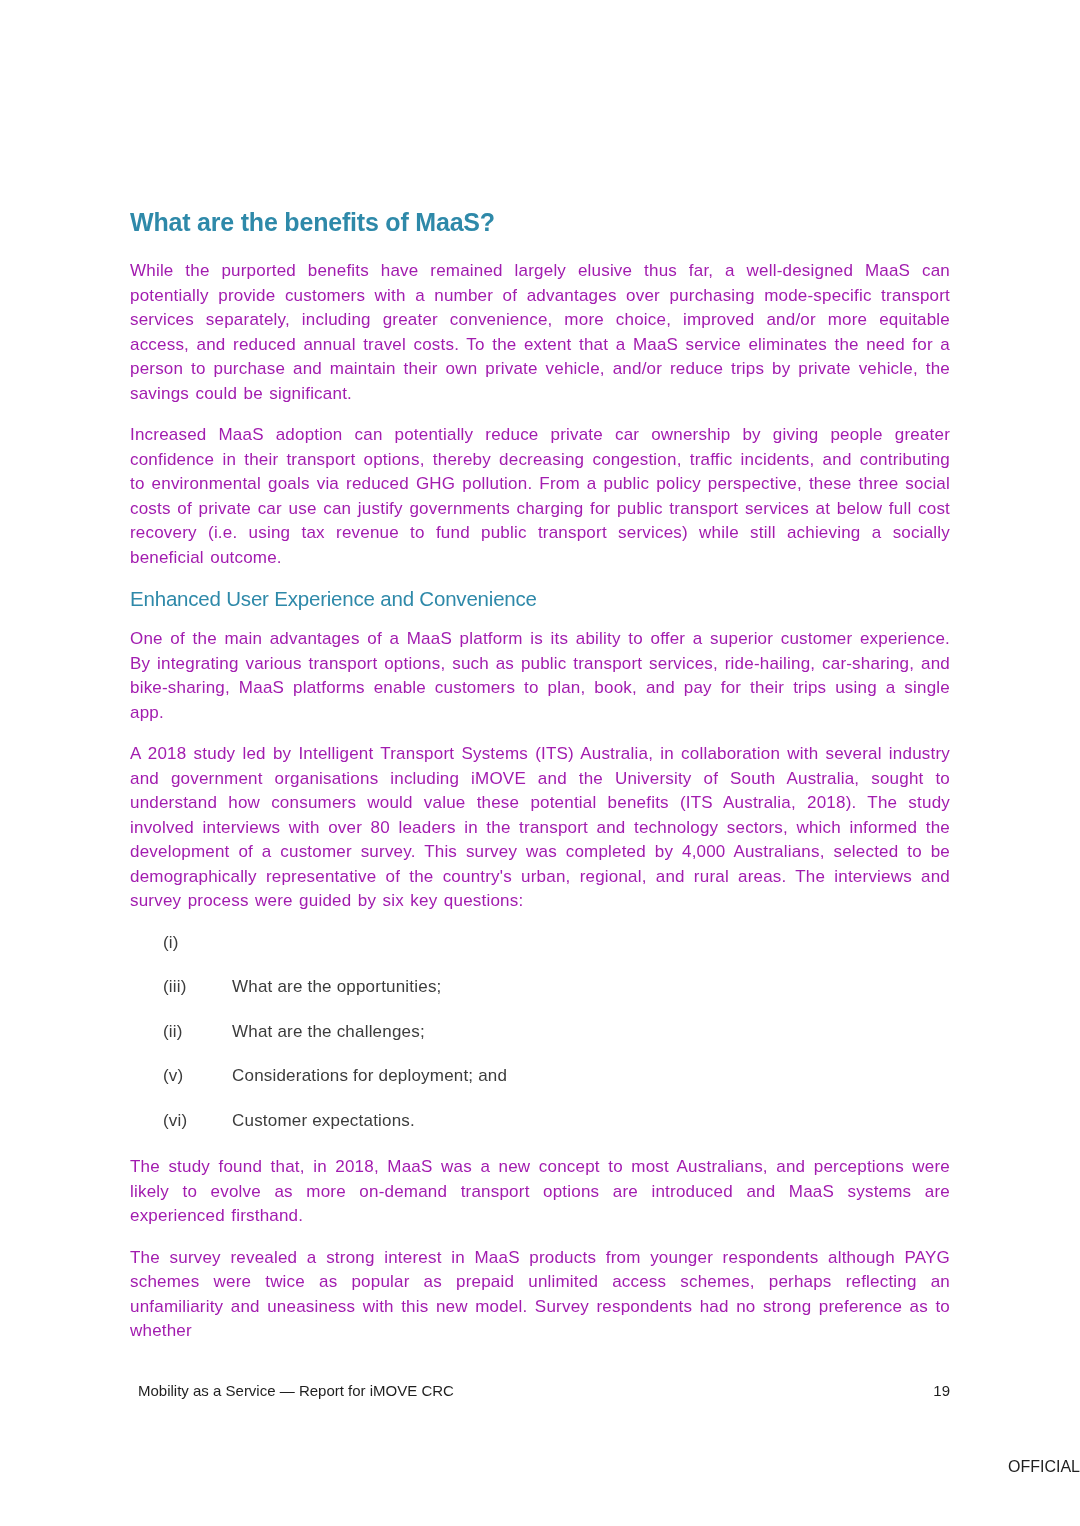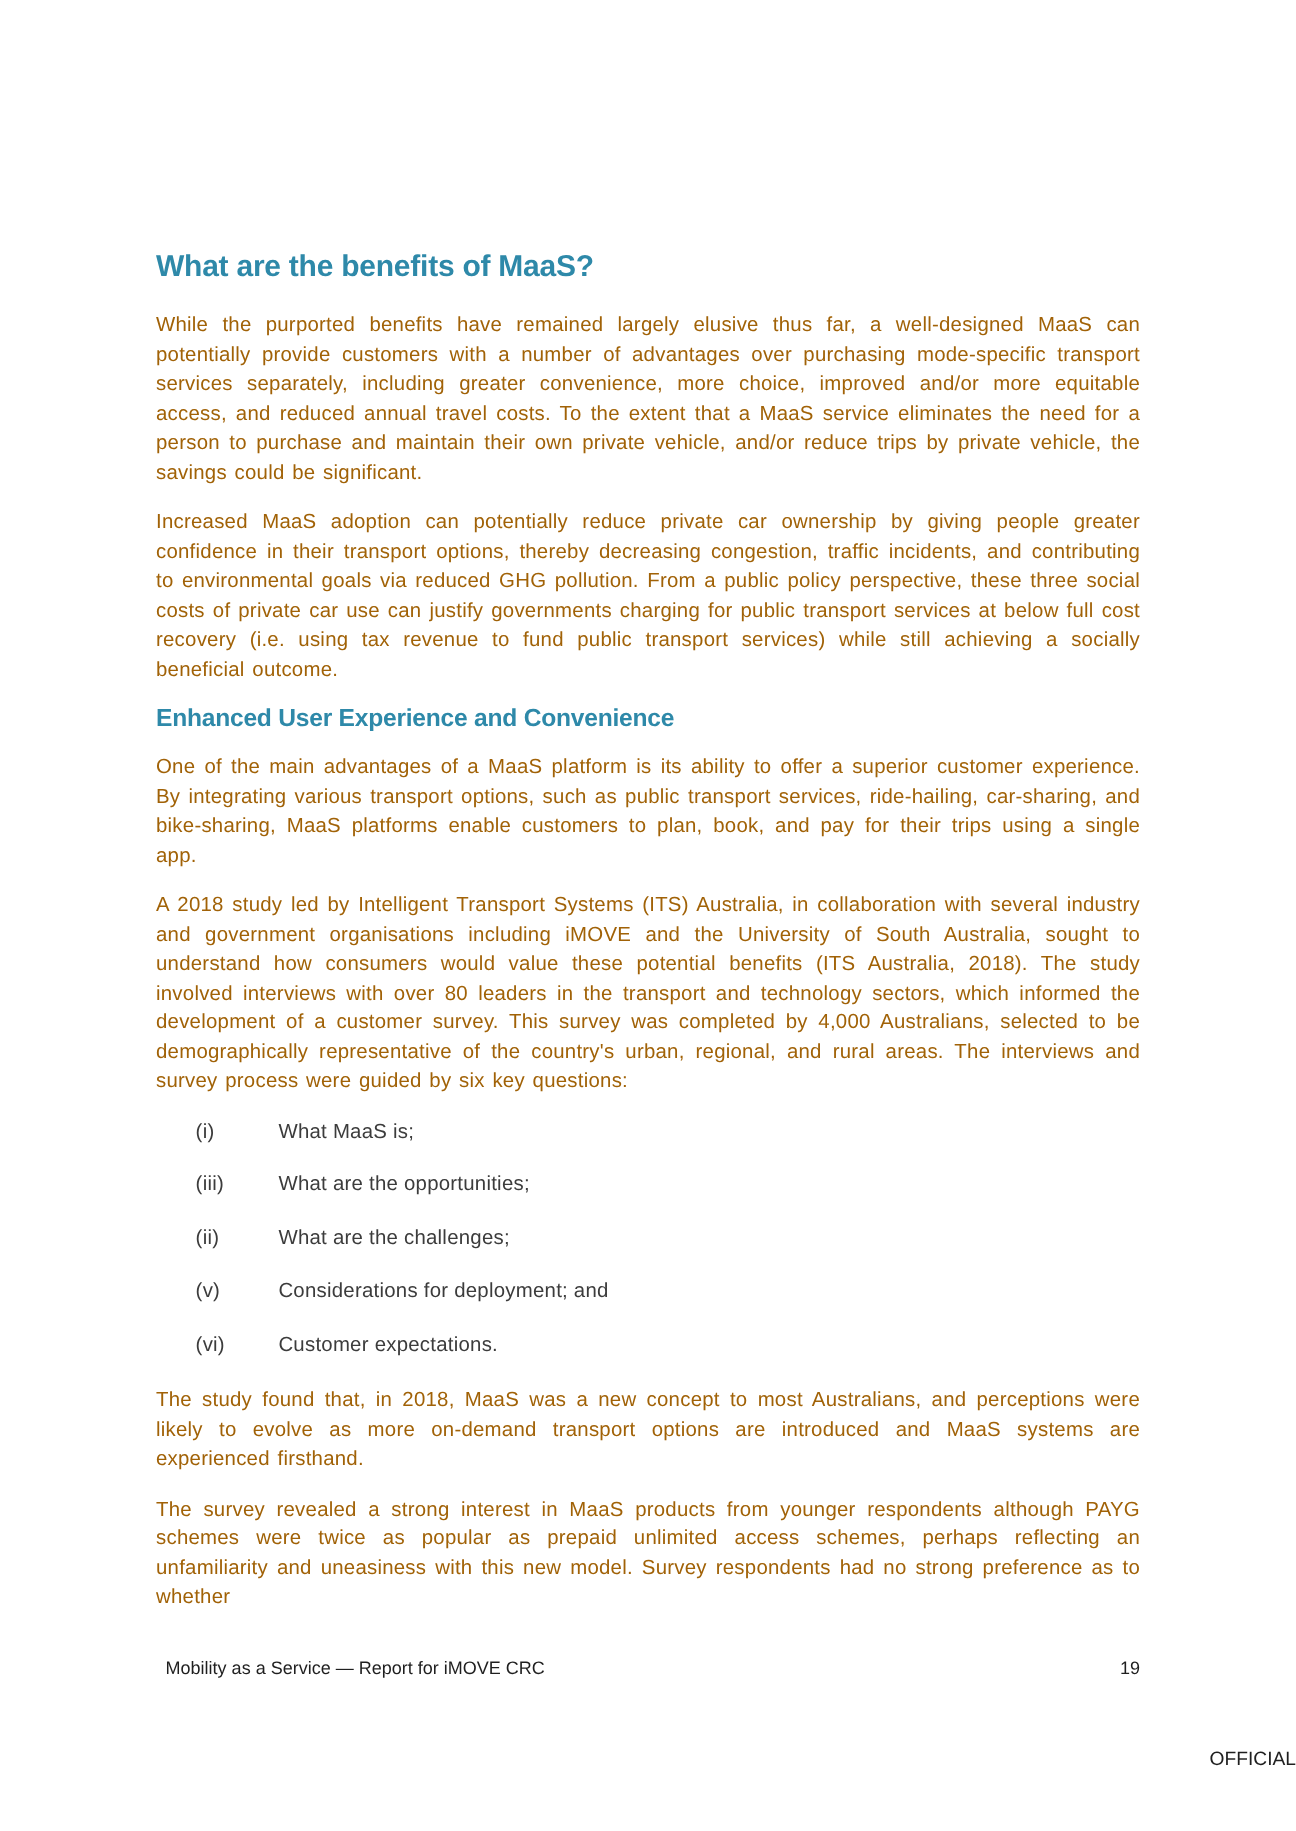--- a/index.html
+++ b/index.html
@@ -23,29 +23,29 @@
   }
   .h1 {
     font-size: 25px;
     font-weight: bold;
     color: #2E89A9;
     letter-spacing: -0.2px;
     margin: 0 0 22px 0;
   }
   .h2 {
     font-size: 20.5px;
-    font-weight: bold;
+    font-weight: normal;
     color: #2E89A9;
     letter-spacing: -0.2px;
     margin: 8px 0 16px 0;
   }
   .para {
     font-size: 17px;
     line-height: 24.5px;
-    color: #a16207;
+    color: #a21caf;
     text-align: justify;
     letter-spacing: 0.2px;
     word-spacing: 1.5px;
     margin: 0 0 17px 0;
   }
   .roman-list {
     margin: 10px 0 22px 0;
   }
   .roman-item {
     display: flex;
@@ -99,21 +99,20 @@
 
     <div class="h2">Enhanced User Experience and Convenience</div>
 
     <p class="para">One of the main advantages of a MaaS platform is its ability to offer a superior customer experience. By integrating various transport options, such as public transport services, ride-hailing, car-sharing, and bike-sharing, MaaS platforms enable customers to plan, book, and pay for their trips using a single app.</p>
 
     <p class="para">A 2018 study led by Intelligent Transport Systems (ITS) Australia, in collaboration with several industry and government organisations including iMOVE and the University of South Australia, sought to understand how consumers would value these potential benefits (ITS Australia, 2018). The study involved interviews with over 80 leaders in the transport and technology sectors, which informed the development of a customer survey. This survey was completed by 4,000 Australians, selected to be demographically representative of the country's urban, regional, and rural areas. The interviews and survey process were guided by six key questions:</p>
 
     <div class="roman-list">
       <div class="roman-item">
         <span class="roman-num">(i)</span>
-        <span class="roman-text">What MaaS is;</span>
       </div>
       <div class="roman-item">
         <span class="roman-num">(iii)</span>
         <span class="roman-text">What are the opportunities;</span>
       </div>
       <div class="roman-item">
         <span class="roman-num">(ii)</span>
         <span class="roman-text">What are the challenges;</span>
       </div>
       <div class="roman-item">

